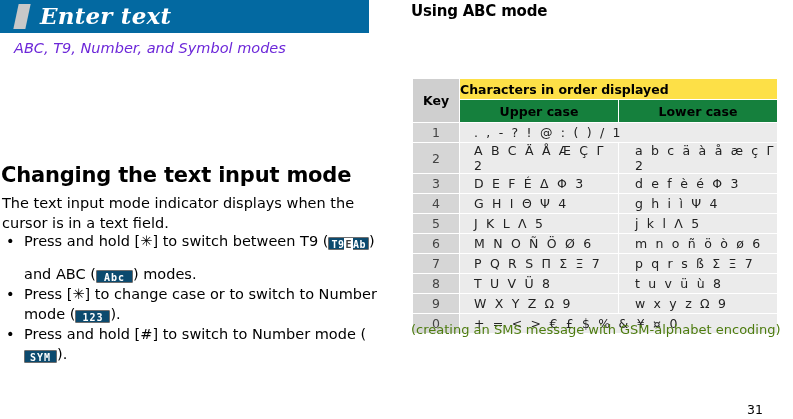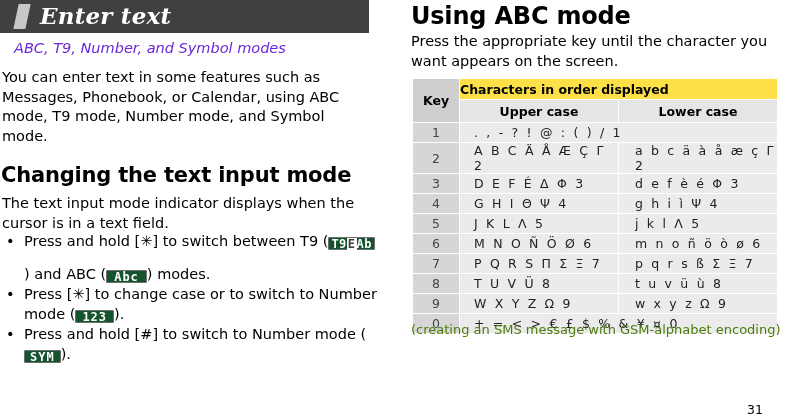--- a/index.html
+++ b/index.html
@@ -24,21 +24,21 @@
     width: 396px;
     height: 419px;
   }
 
   .chapter-header {
     position: absolute;
     left: 0;
     top: 0;
     width: 369px;
     height: 33px;
-    background: #404040;
+    background: #0369a1;
     overflow: hidden;
   }
   .chapter-slash {
     position: absolute;
     left: 16px;
     top: 4px;
     width: 12px;
     height: 25px;
     background: #c8c8c8;
     transform: skewX(-12deg);
@@ -113,24 +113,24 @@
     font-size: 14.5px;
     line-height: 19.5px;
   }
 
   
   .chip {
     display: inline-block;
     vertical-align: -2px;
     height: 13px;
     line-height: 13px;
-    background: #14532d;
+    background: #0c4a6e;
     color: #ffffff;
     font-family: "DejaVu Sans Mono", monospace;
-    font-size: 12px;
+    font-size: 10px;
     font-weight: bold;
     letter-spacing: 0.5px;
     padding: 0 4px;
     border: 1px solid #6e6e6e;
     border-radius: 1px;
     text-align: center;
     box-sizing: border-box;
   }
   .chip.t9 { padding: 0 2px; }
   .chip-inv {
@@ -150,21 +150,21 @@
     left: 410px;
     top: 0;
     width: 383px;
     height: 419px;
   }
 
   .h1-heading {
     position: absolute;
     left: 1px;
     top: 2px;
-    font-size: 24px;
+    font-size: 15px;
     font-weight: bold;
     letter-spacing: -0.2px;
   }
 
   .para-press {
     position: absolute;
     left: 1px;
     top: 32px;
     width: 382px;
   }
@@ -192,21 +192,21 @@
     vertical-align: middle;
   }
   .th-span {
     background: #fde047;
     font-weight: bold;
     font-size: 14px;
     text-align: left;
     height: 20px;
   }
   .th-sub {
-    background: #e5e5e5;
+    background: #15803d;
     font-weight: bold;
     font-size: 14px;
     text-align: center;
     height: 22px;
   }
   .td-key {
     background: #d6d6d6;
     text-align: center;
     font-size: 13px;
     height: 19px;
@@ -250,21 +250,20 @@
 
 <div class="left-col">
 
   <div class="chapter-header">
     <div class="chapter-slash"></div>
     <div class="chapter-title">Enter text</div>
   </div>
 
   <div class="subtitle-italic">ABC, T9, Number, and Symbol modes</div>
 
-  <div class="body-para para-intro">You can enter text in some features such as Messages, Phonebook, or Calendar, using ABC mode, T9 mode, Number mode, and Symbol mode.</div>
 
   <div class="h2-heading">Changing the text input mode</div>
 
   <div class="body-para para-indicator">The text input mode indicator displays when the cursor is in a text field.</div>
 
   <div class="bullet-list">
 
     <div class="bullet-item">
       <span class="bullet-dot">•</span><span>Press and hold [</span><span>✳</span><span>] to switch between T9 (</span><span class="chip t9"><span>T9</span><span class="chip-inv">E</span><span>Ab</span></span><span>) and ABC (</span><span class="chip abc">Abc</span><span>) modes.</span>
     </div>
@@ -277,21 +276,20 @@
       <span class="bullet-dot">•</span><span>Press and hold [</span><span>#</span><span>] to switch to Number mode (</span><span class="chip sym">SYM</span><span>).</span>
     </div>
 
   </div>
 </div>
 
 <div class="right-col">
 
   <div class="h1-heading">Using ABC mode</div>
 
-  <div class="body-para para-press">Press the appropriate key until the character you want appears on the screen.</div>
 
   <table class="abc-table">
     <thead>
       <tr>
         <th class="th-key" rowspan="2">Key</th>
         <th class="th-span" colspan="2">Characters in order displayed</th>
       </tr>
       <tr>
         <th class="th-sub col-upper">Upper case</th>
         <th class="th-sub col-lower">Lower case</th>

